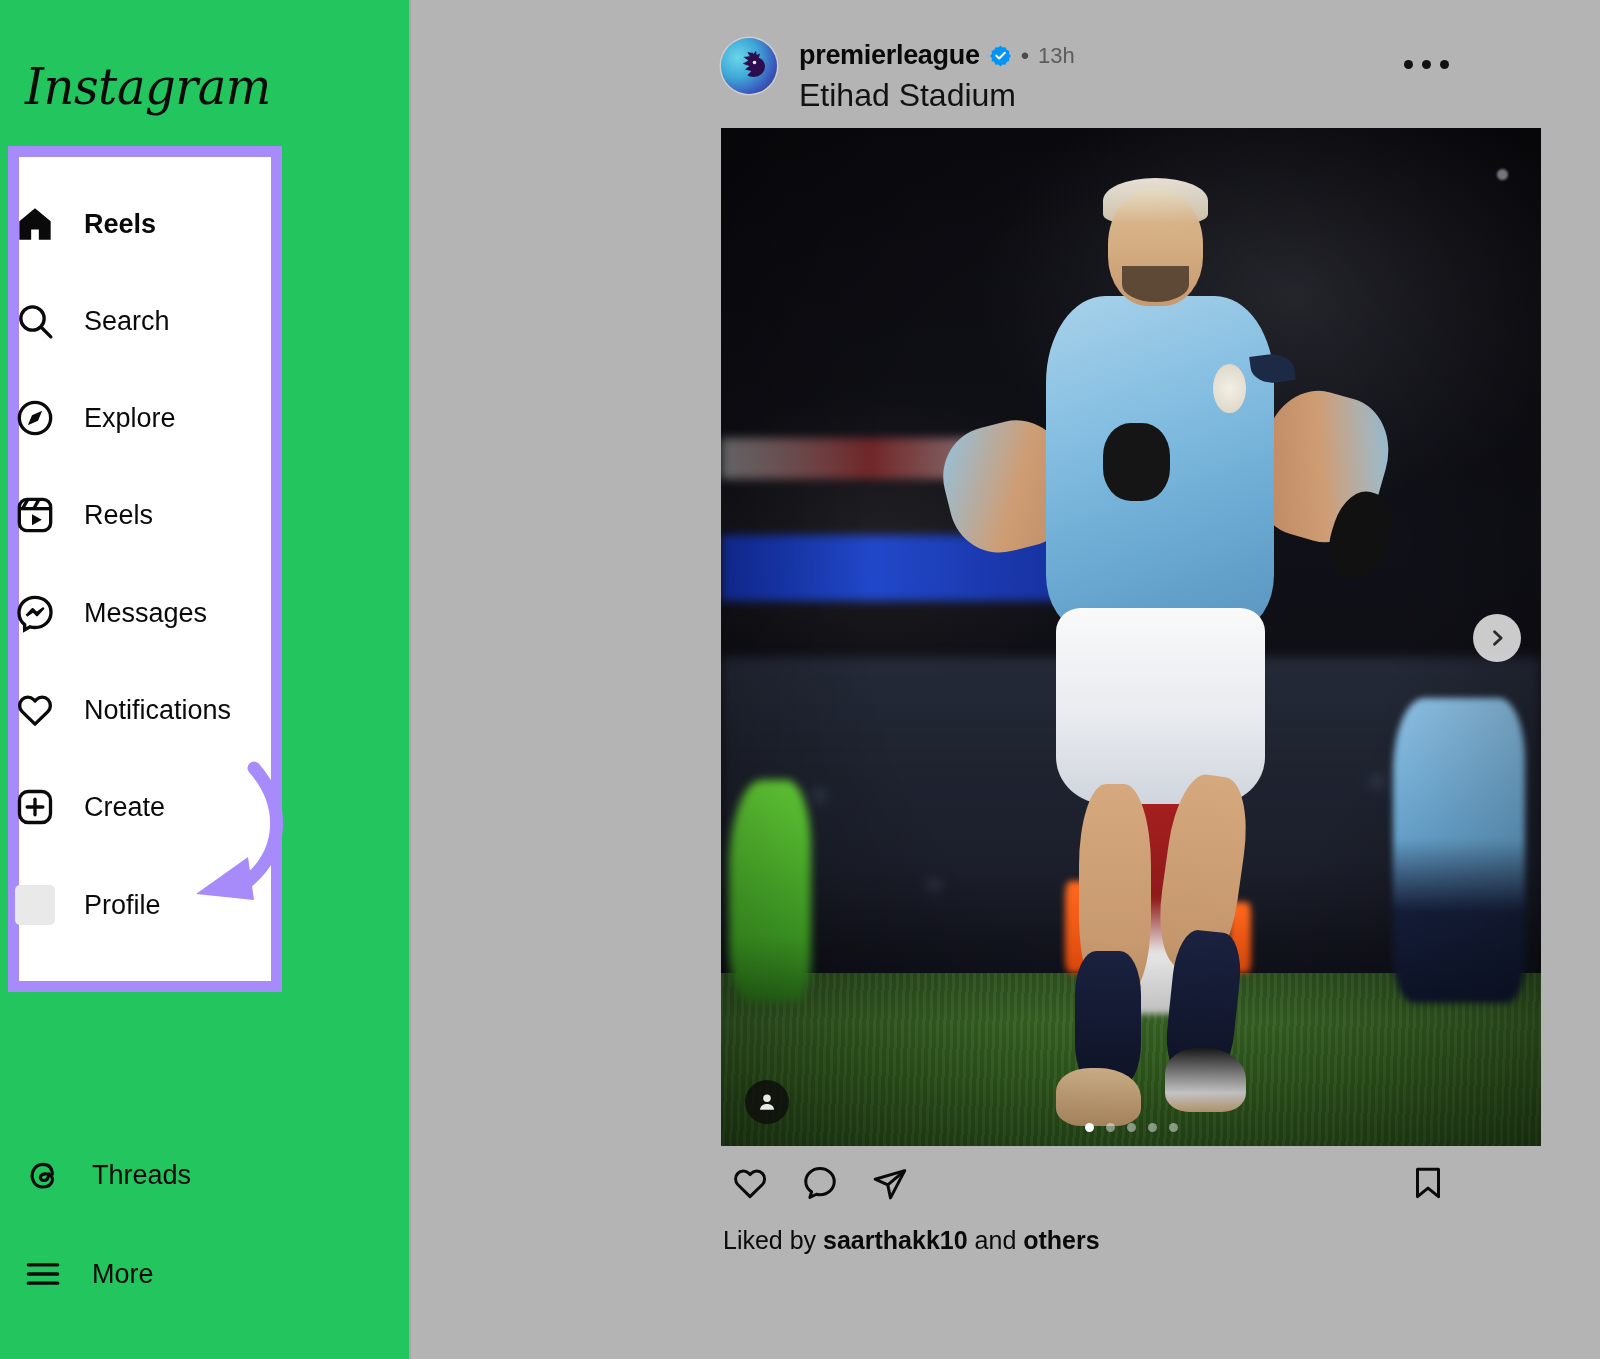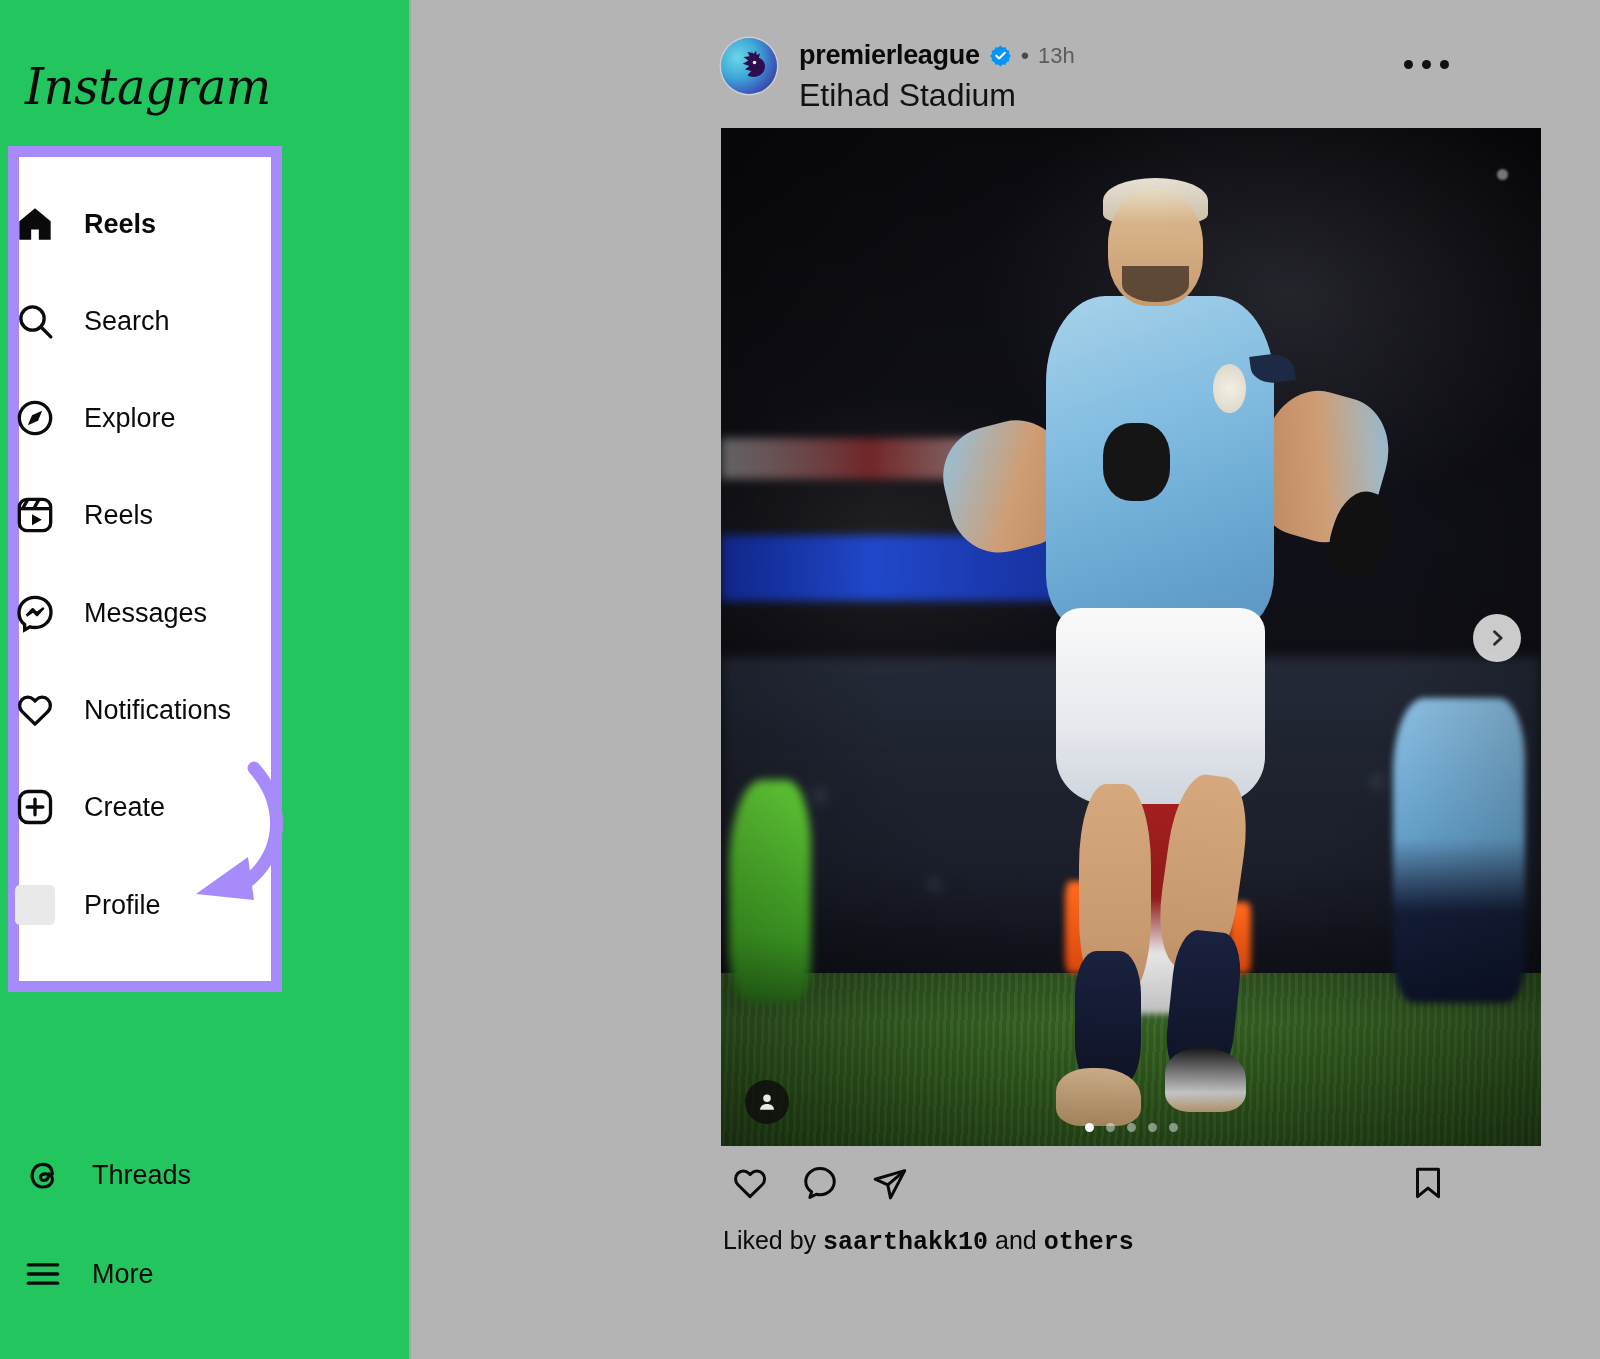--- a/index.html
+++ b/index.html
@@ -406,21 +406,21 @@
   .act.share { margin-left: 16px; }
   .act.comment { margin-left: 16px; }
   .act.save { position: absolute; right: 6px; }
 
   .liked-by {
     font-size: 25px;
     color: #0a0a0a;
     padding: 6px 2px 0 2px;
     white-space: nowrap;
   }
-  .liked-by b { font-weight: bold; font-family: Liberation Mono, monospace; }
+  .liked-by b { font-weight: bold; }
   .caption {
     font-size: 25px;
     color: #0a0a0a;
     line-height: 1.42;
     padding: 20px 2px 0 2px;
     max-width: 800px;
   }
   .caption .cap-user { font-weight: bold; }
   .caption .mention { color: #2a4f86; }
 </style>

